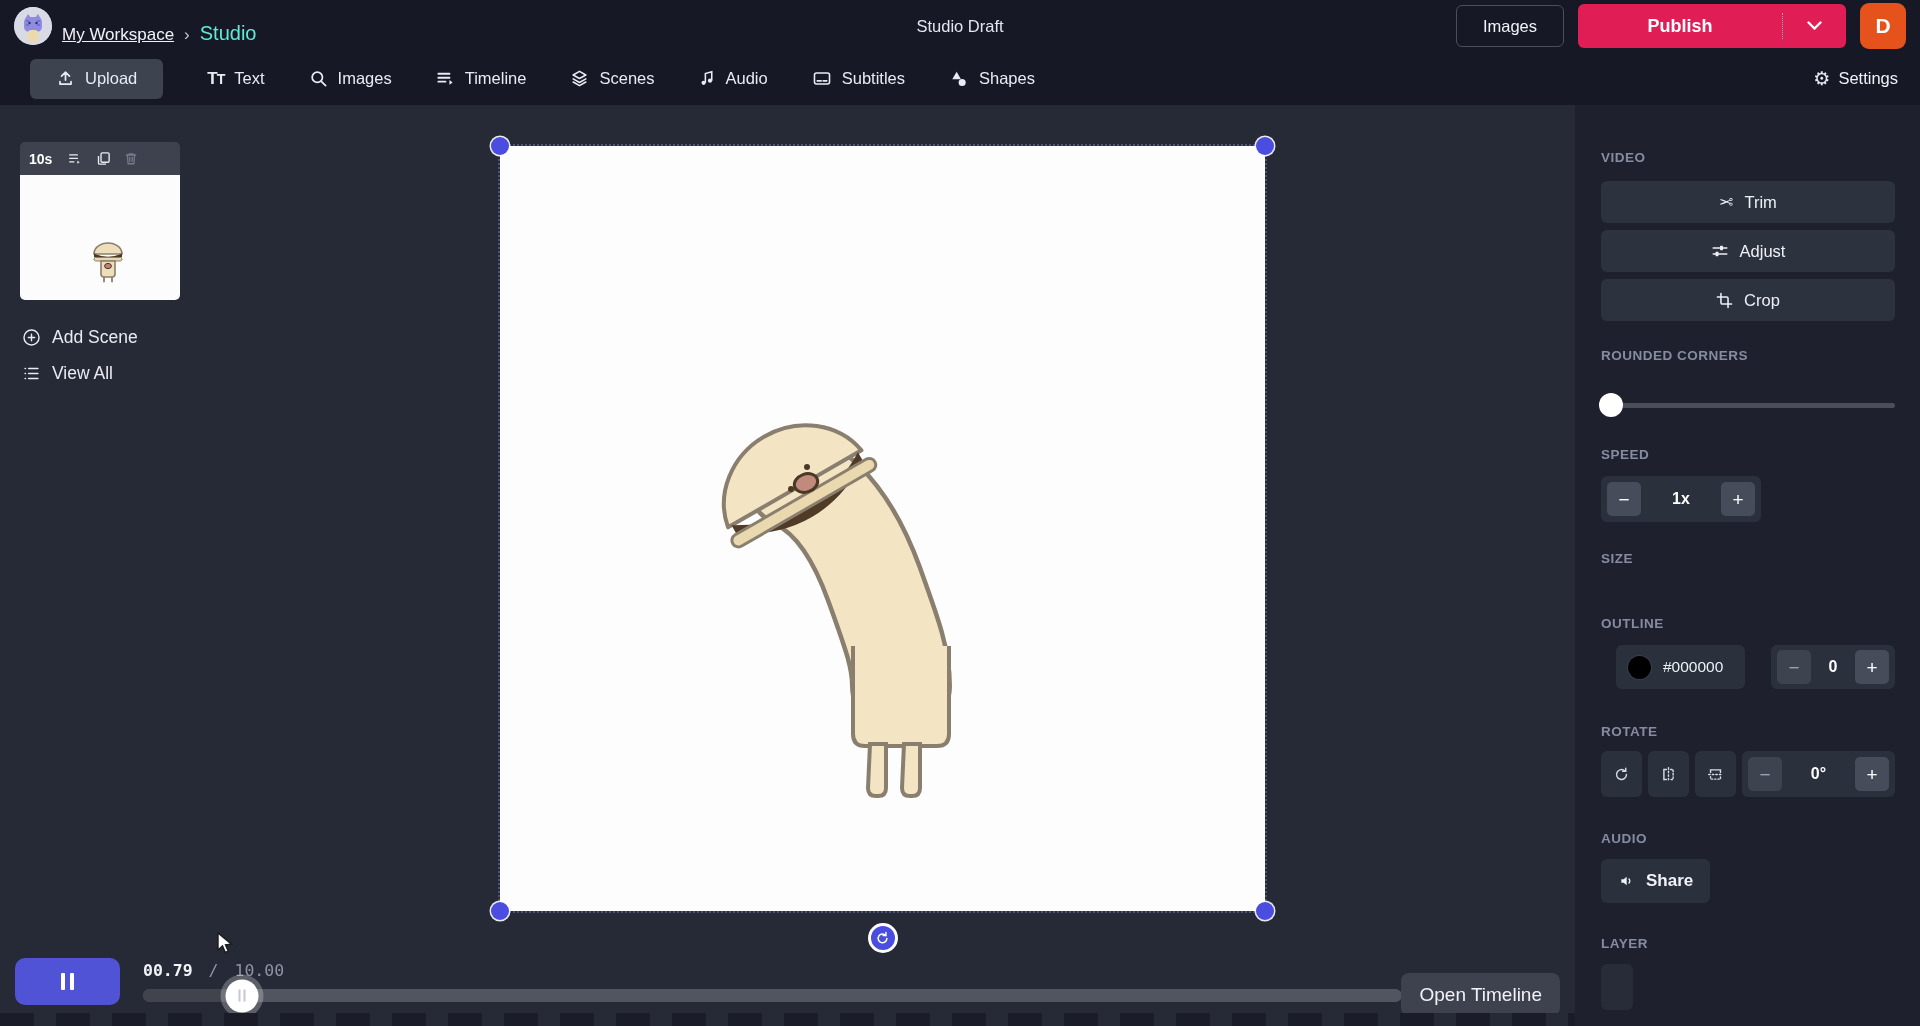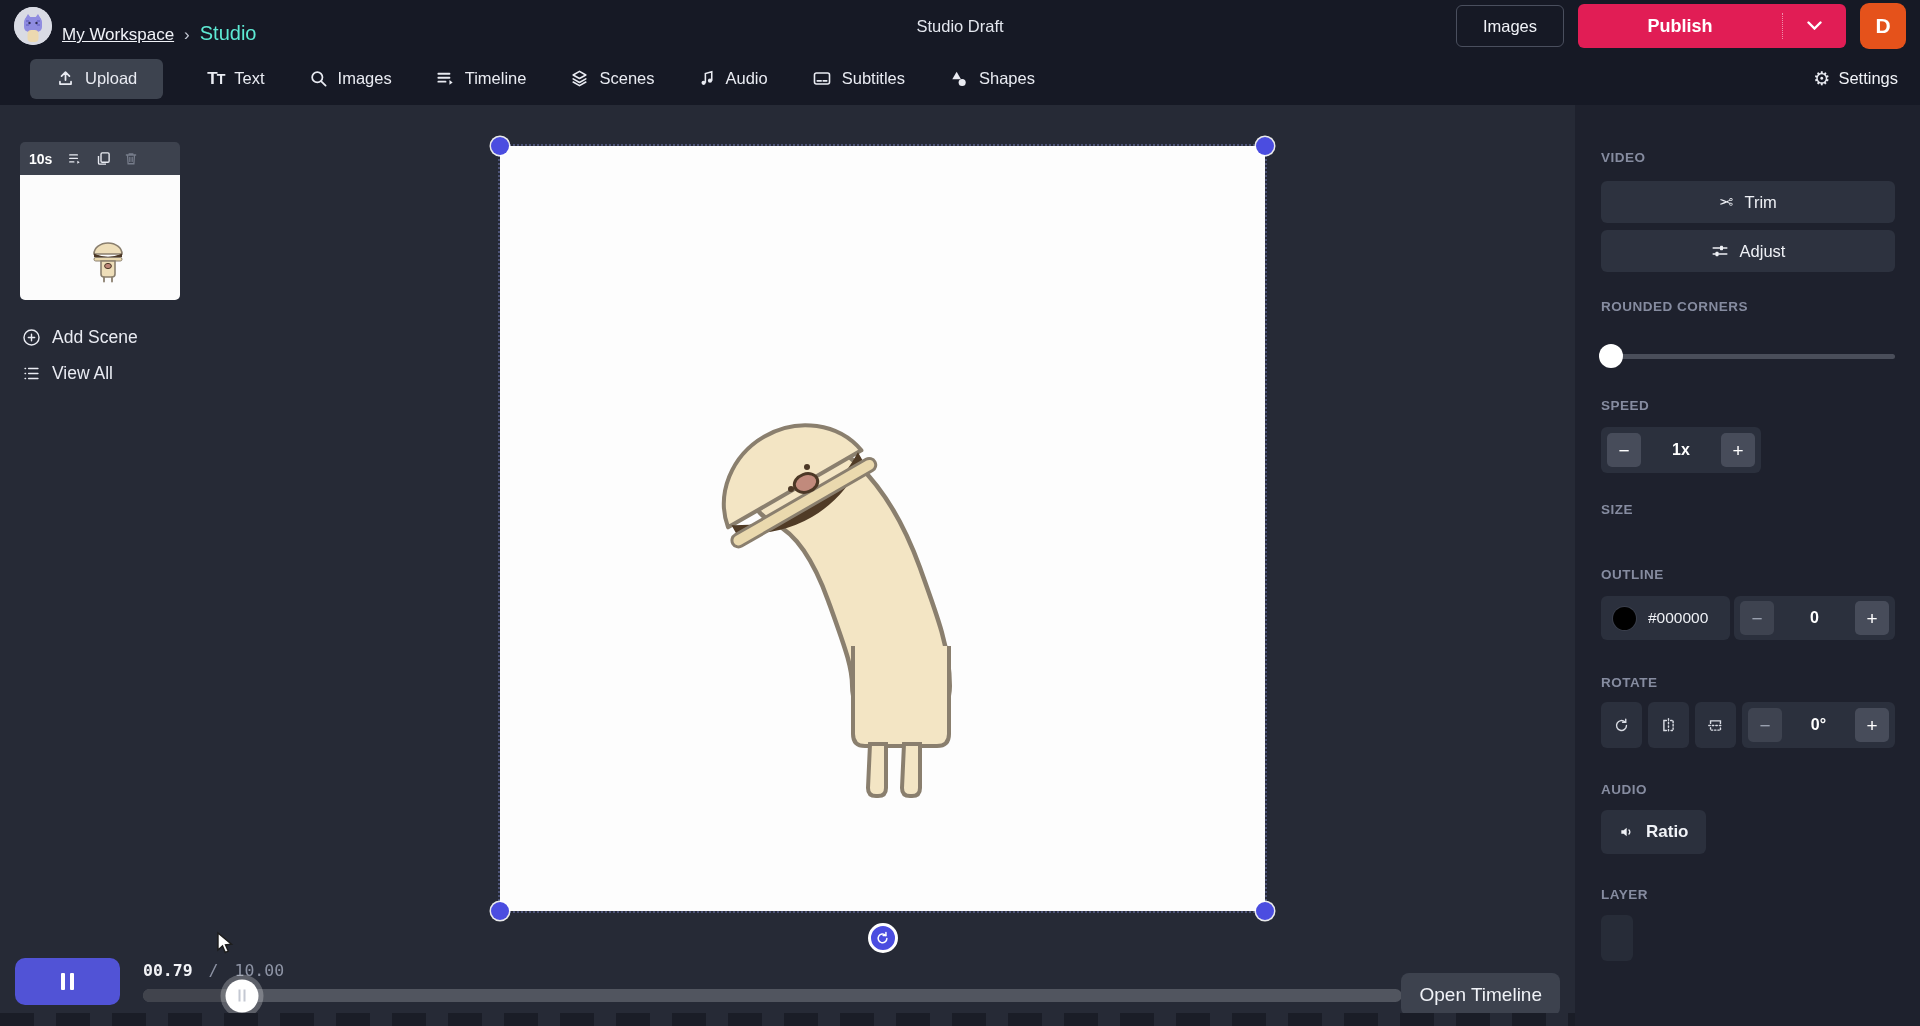--- a/index.html
+++ b/index.html
@@ -122,21 +122,21 @@
   .speed-group { width:160px; margin-top:14px; }
   .size-row { display:flex; gap:8px; margin-top:13px; }
   .fill-btn { height:40px; padding:0 14px; border:none; border-radius:6px; background:#5153d6;
               color:#fff; font-size:16.5px; font-weight:700; display:flex; align-items:center;
               gap:9px; cursor:pointer; }
   .lockratio-btn { height:40px; padding:0 15px; border:none; border-radius:6px; background:#2b303c;
                    color:#eef0f5; font-size:16.5px; font-weight:700; display:flex; align-items:center;
                    gap:9px; cursor:pointer; }
   .fill-btn svg, .lockratio-btn svg { stroke:#fff; }
 
-  .outline-row { display:flex; gap:4px; margin-top:14px; }
+  .outline-row { display:flex; gap:26px; margin-top:14px;margin-left:15px; }
   .color-chip { width:129px; height:44px; background:#2b303d; border:none; border-radius:6px;
                 display:flex; align-items:center; gap:12px; padding:0 12px; cursor:pointer; }
   .swatch { width:23px; height:23px; border-radius:50%; background:#000;
             box-shadow:0 0 0 1px #3a3f4c; }
   .color-chip span { color:#eef0f5; font-size:15.5px; }
   .outline-stepper { flex:1; height:44px; }
 
   .rotate-row { display:flex; gap:6px; margin-top:12px; }
   .rot-btn { width:41px; height:46px; border:none; border-radius:6px; background:#2b303d;
              display:flex; align-items:center; justify-content:center; cursor:pointer; }
@@ -365,20 +365,27 @@
       <span>Trim</span>
     </button>
     <button class="panel-btn">
       <svg width="18" height="18" viewBox="0 0 24 24" fill="none" stroke-width="2.2" stroke-linecap="round">
         <path d="M3 8 h18 M3 16 h18"></path>
           <rect x="12" y="5" width="4" height="6" rx="1" fill="#eef0f5" stroke="none"></rect>
           <rect x="6" y="13" width="4" height="6" rx="1" fill="#eef0f5" stroke="none"></rect>
       </svg>
       <span>Adjust</span>
     </button>
+    <button class="panel-btn">
+      <svg width="17" height="17" viewBox="0 0 24 24" fill="none" stroke-width="2.2" stroke-linecap="round">
+        <path d="M7 2 v13 a2 2 0 0 0 2 2 h13"></path>
+          <path d="M2 7 h13 a2 2 0 0 1 2 2 v13"></path>
+      </svg>
+      <span>Crop</span>
+    </button>
 
     <div class="sec-head m-top-27">ROUNDED CORNERS</div>
     <div class="rc-slider">
       <div class="rc-track"></div>
       <div class="rc-knob" style="left: 0%;"></div>
     </div>
 
     <div class="sec-head m-top-30">SPEED</div>
     <div class="stepper speed-group">
       <button class="stepper-btn">−</button>
@@ -429,21 +436,21 @@
         <button class="stepper-btn">+</button>
       </div>
     </div>
 
     <div class="sec-head m-top-34">AUDIO</div>
     <button class="mute-btn">
       <svg width="18" height="16" viewBox="0 0 24 24" stroke-width="2" stroke-linecap="round">
         <path d="M3.5 9.5 v5 h3.5 l4.5 4 V5.5 l-4.5 4 z" stroke="none"></path>
         <path d="M15 9 a4.2 4.2 0 0 1 0 6" fill="none"></path>
       </svg>
-      <span>Ratio</span>
+      <span>Share</span>
     </button>
 
     <div class="sec-head m-top-33">LAYER</div>
     <button class="bringfwd-btn">
       
       
     </button>
   </aside>
 </div>
 

